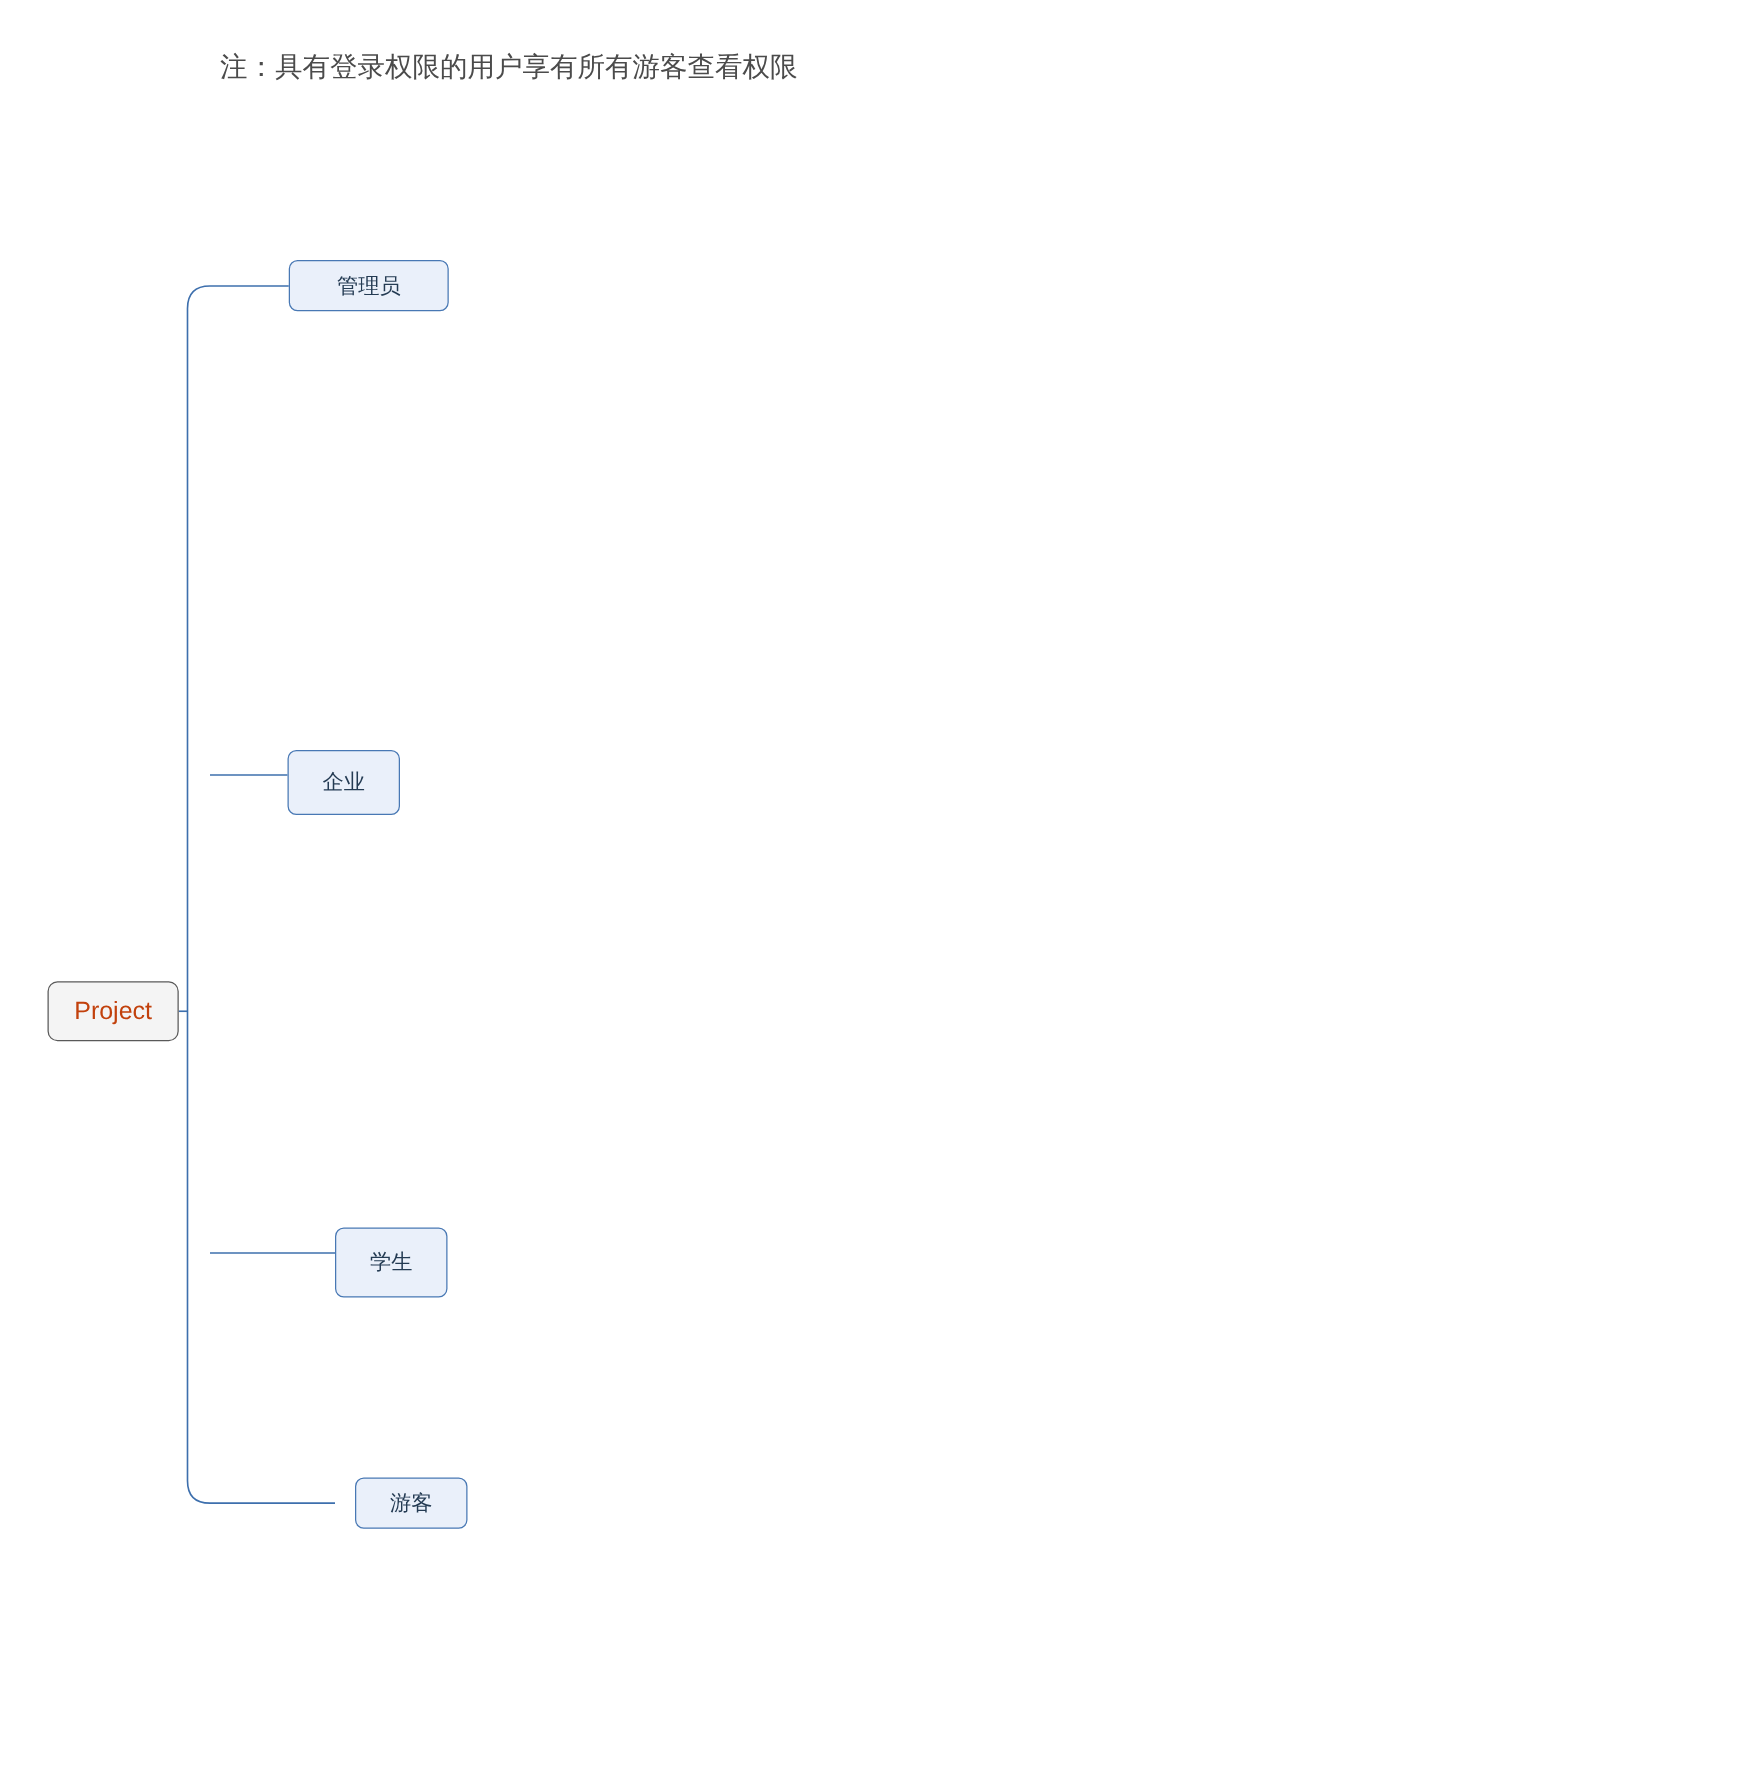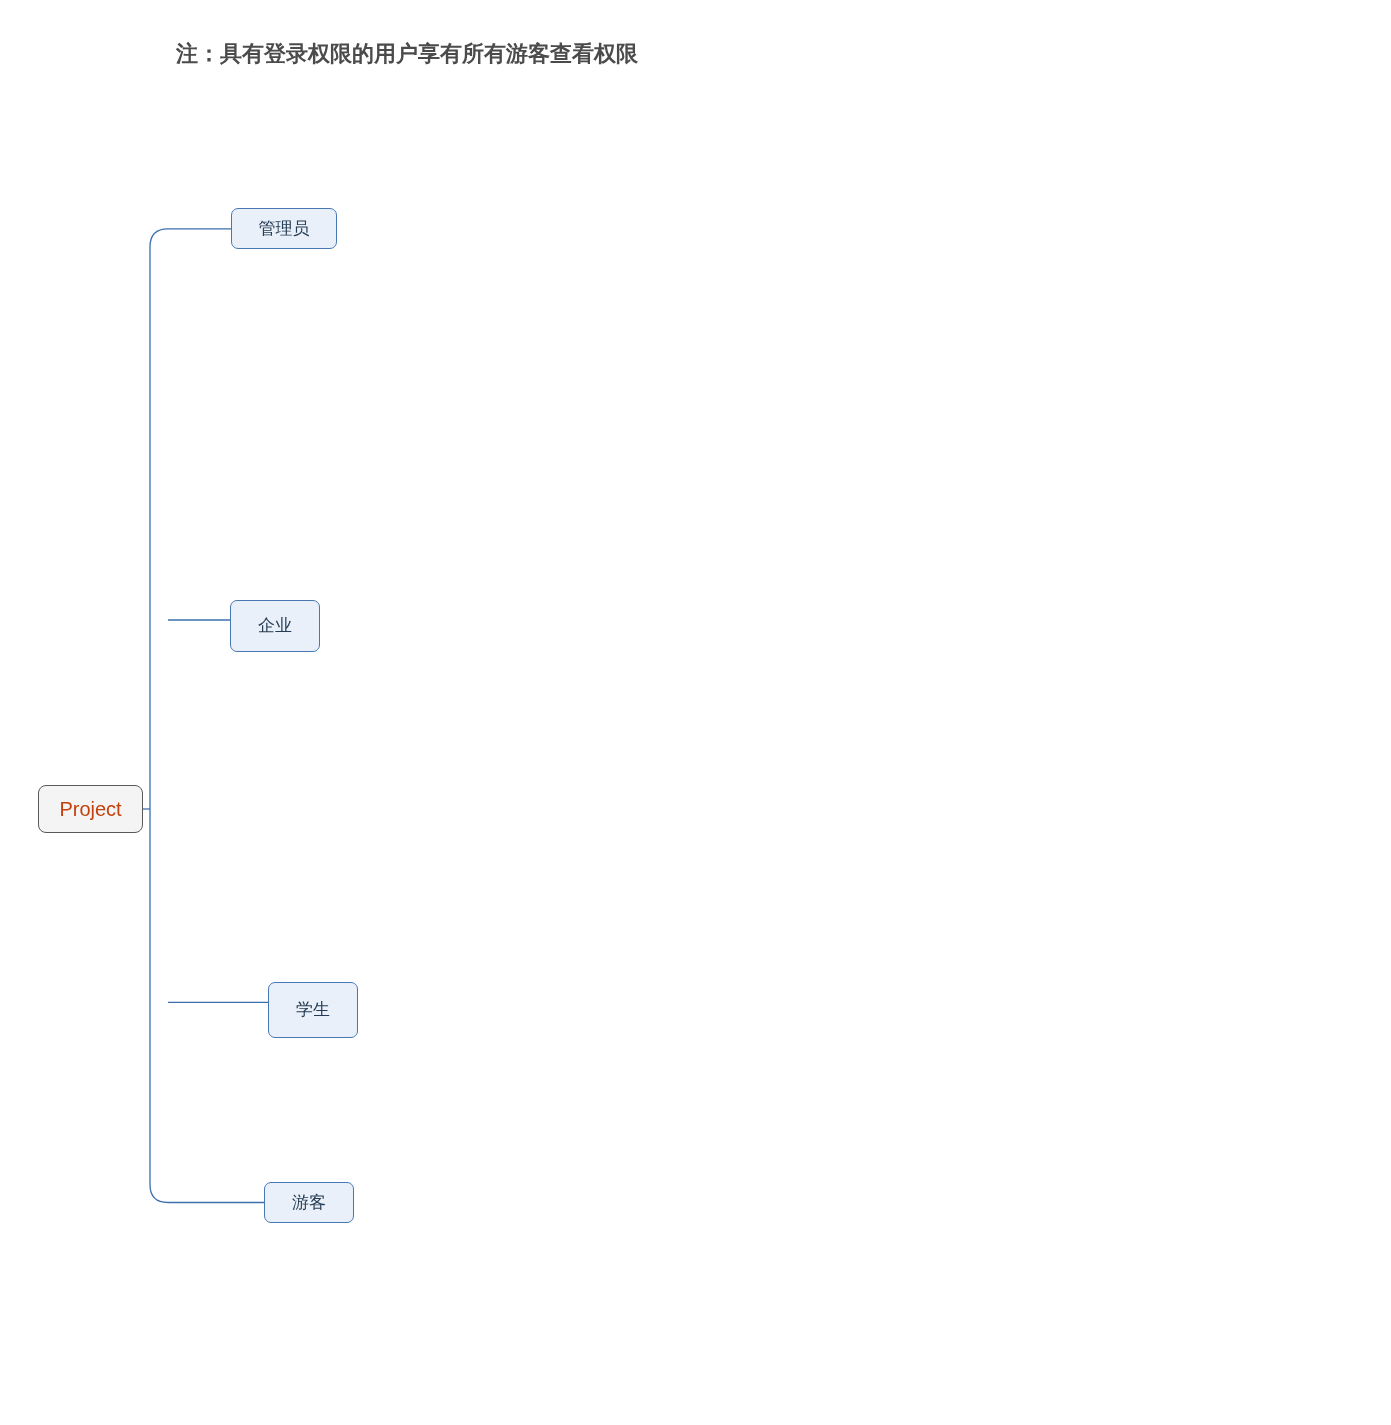--- a/index.html
+++ b/index.html
@@ -1,21 +1,21 @@
 <!DOCTYPE html>
 <html><head>
 <meta charset="utf-8">
 <title>Mind Map</title>
 <style>
   html,body{margin:0;padding:0;background:#ffffff;}
   body{width:1391px;height:1425px;position:relative;overflow:hidden;
        font-family:"Liberation Sans",sans-serif;}
   #stage{position:absolute;left:0;top:0;width:1391px;height:1425px;}
   svg#wires{position:absolute;left:0;top:0;width:1391px;height:1425px;}
-  .note{position:absolute;color:#4b4b4b;font-size:22px;white-space:nowrap;font-weight:bold;}
+  .note{position:absolute;color:#4b4b4b;font-size:22px;white-space:nowrap;}
   .nodebox{position:absolute;box-sizing:border-box;display:flex;align-items:center;
            justify-content:center;white-space:nowrap;line-height:1;}
   .root{background:#f4f4f4;border:1px solid #595959;color:#c2410c;font-size:20px;
         border-radius:8px;}
   .lv1{background:#eaf0fa;border:1.2px solid #4878b4;color:#243b53;font-size:17px;
        border-radius:7px;}
 </style>
 </head>
 <body>
 
@@ -23,17 +23,17 @@
   <svg id="wires" xmlns="http://www.w3.org/2000/svg">
       <path d="M168 228.8 q-18 0 -18 18 V1184.5 q0 18 18 18" fill="none" stroke="#3d6fad" stroke-width="1.3"></path>
       <path d="M168 228.8 H231" fill="none" stroke="#3d6fad" stroke-width="1.3"></path>
       <path d="M168 620 H230" fill="none" stroke="#3d6fad" stroke-width="1.3"></path>
       <path d="M168 1002.4 H268" fill="none" stroke="#3d6fad" stroke-width="1.3"></path>
       <path d="M168 1202.5 H268" fill="none" stroke="#3d6fad" stroke-width="1.3"></path>
       <path d="M143 809 H150" fill="none" stroke="#3d6fad" stroke-width="1.3"></path>
     </svg>
   <div class="note" style="left:176px;top:39px;">注：具有登录权限的用户享有所有游客查看权限</div>
 <div class="nodebox root" style="left: 38px; top: 785px; width: 105px; height: 48px;">Project</div>
-    <div class="nodebox lv1" style="left: 231px; top: 208.3px; width: 106px; height: 41px;">管理员</div>
+    <div class="nodebox lv1" style="left: 231px; top: 208.3px; width: 128px; height: 41px;">管理员</div>
     <div class="nodebox lv1" style="left: 230px; top: 599.5px; width: 90px; height: 52px;">企业</div>
     <div class="nodebox lv1" style="left: 268px; top: 981.9px; width: 90px; height: 56px;">学生</div>
-    <div class="nodebox lv1" style="left: 264px; top: 1182px; width: 90px; height: 41px;">游客</div>
+    <div class="nodebox lv1" style="left: 284px; top: 1182px; width: 90px; height: 41px;">游客</div>
   </div>
 
 </body></html>

